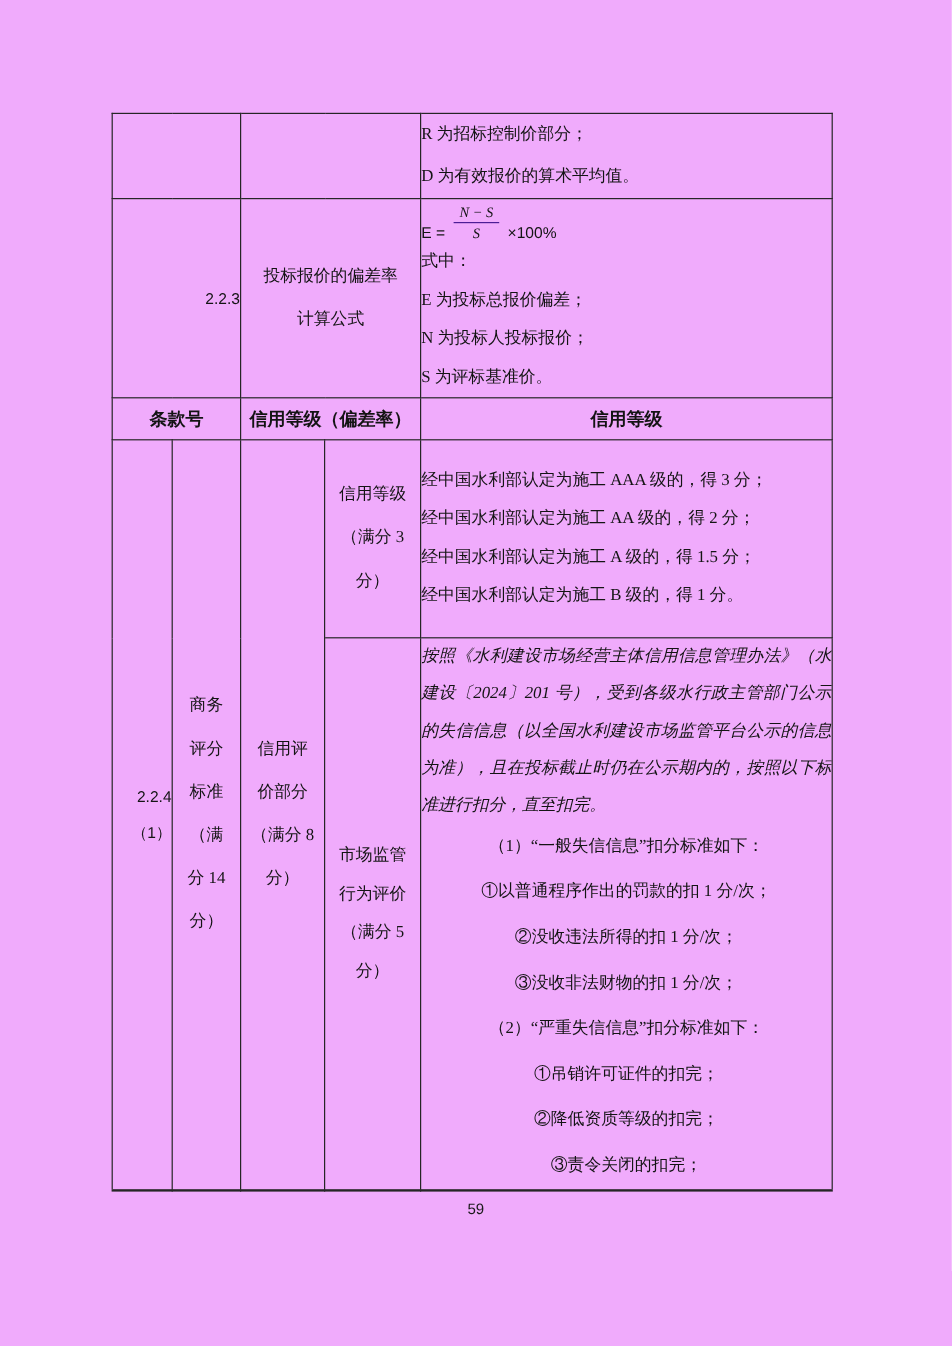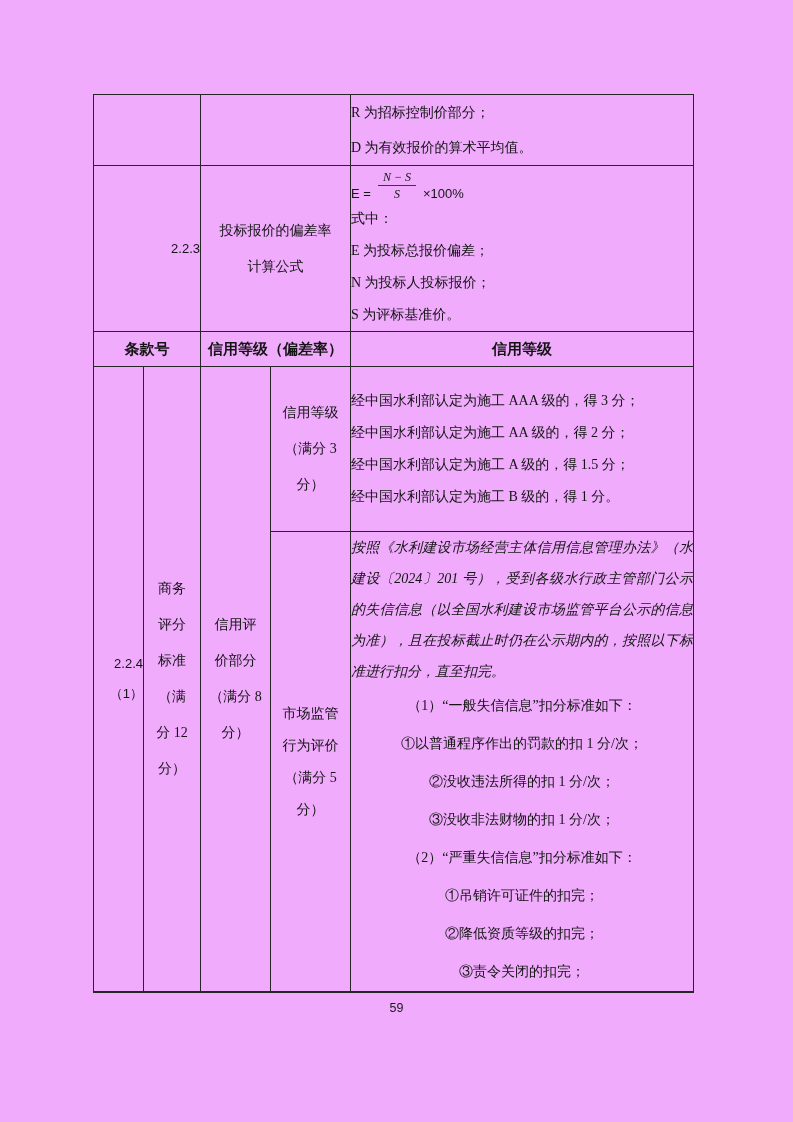--- a/index.html
+++ b/index.html
@@ -178,21 +178,21 @@
       <tr class="row-224a">
         <td rowspan="2" class="clause">
           <div class="lines">2.2.4
 （1）</div>
         </td>
         <td rowspan="2" class="label-cell">
           <div class="lines">商务
 评分
 标准
 （满
-分 12
+分 14
 分）</div>
         </td>
         <td rowspan="2" class="label-cell">
           <div class="lines">信用评
 价部分
 （满分 8
 分）</div>
         </td>
         <td class="label-cell">
           <div class="lines">信用等级

